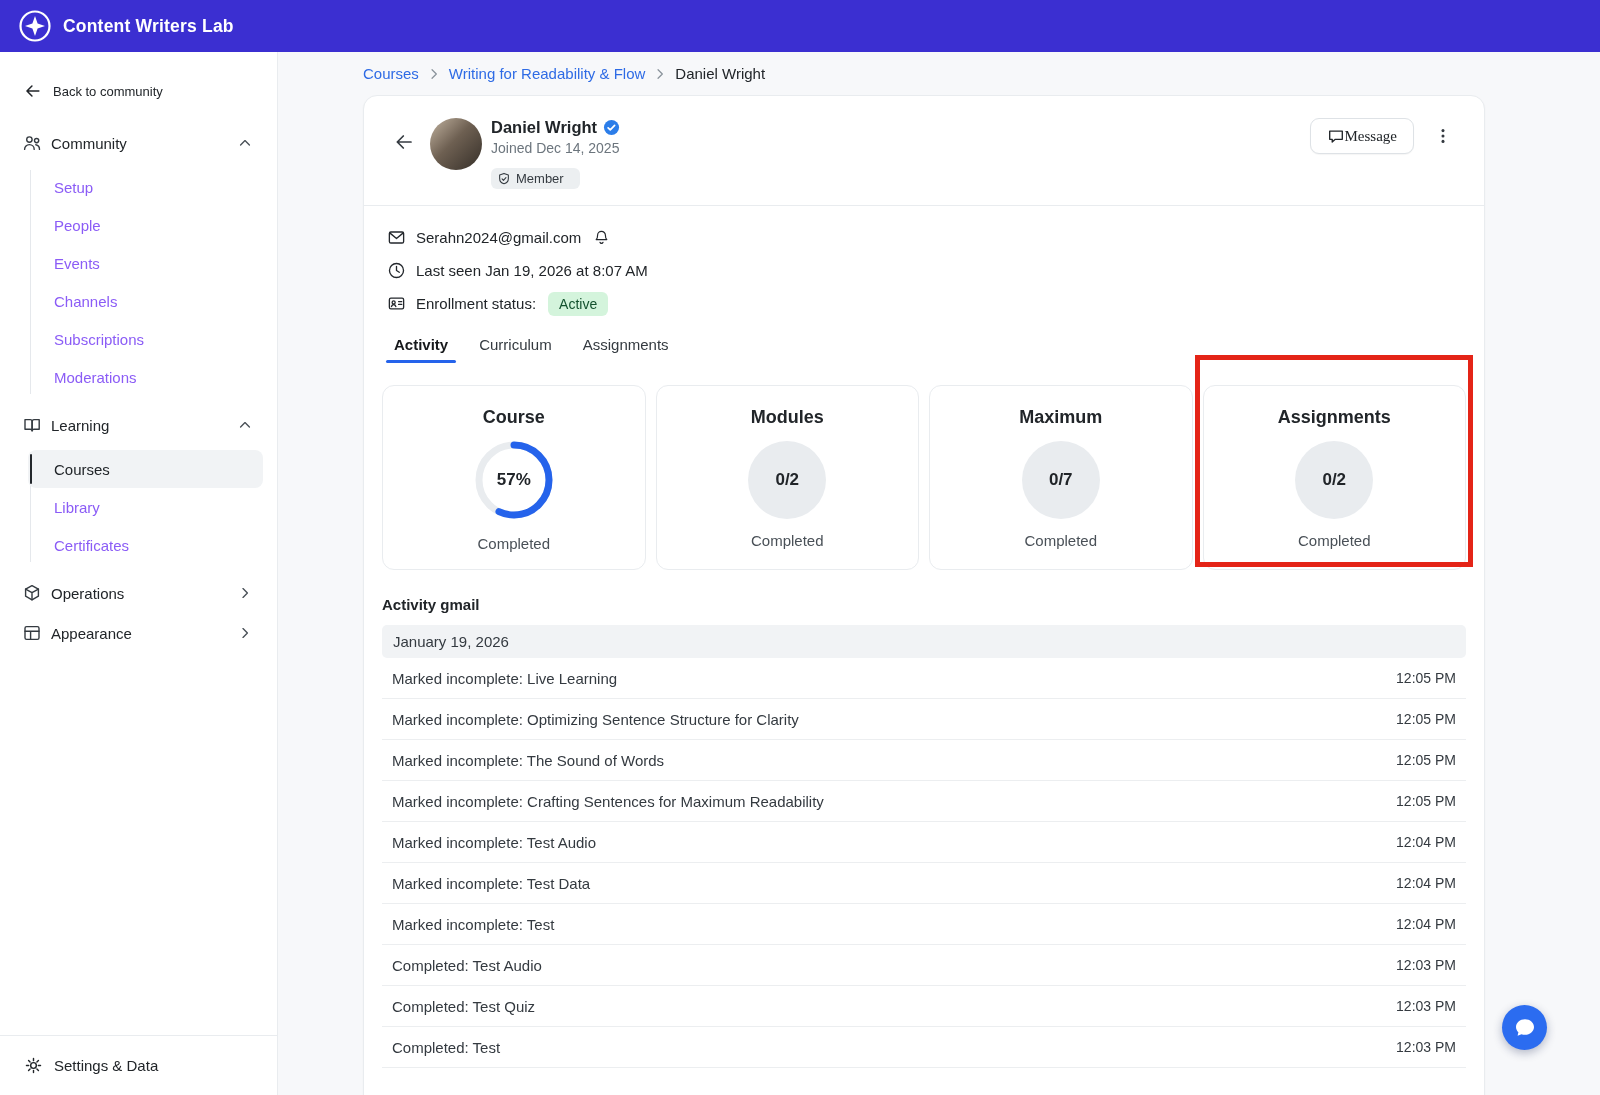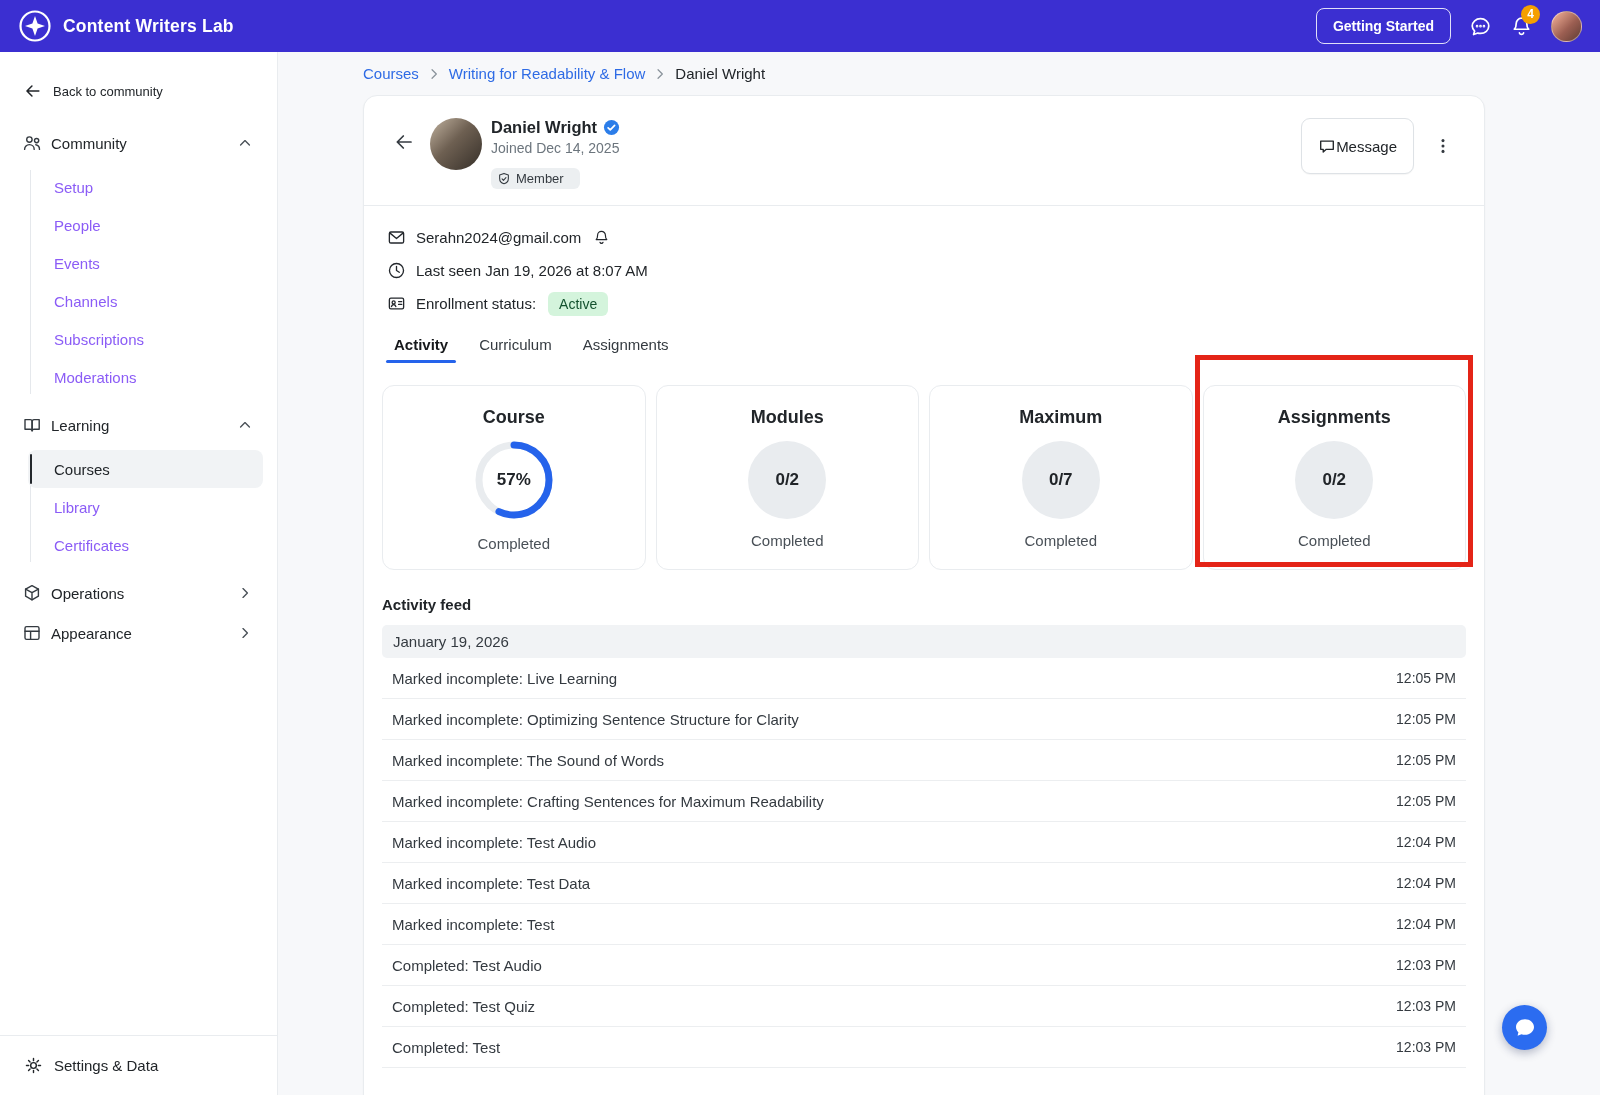--- a/index.html
+++ b/index.html
@@ -43,21 +43,21 @@
   .card{background:#fff;border:1px solid #e9ecef;border-radius:14px;margin-top:13px;height:1300px;box-shadow:0 1px 2px rgba(20,24,28,.04)}
 
   .card-head{display:flex;align-items:flex-start;padding:22px 28px 16px 30px}
   .back-arrow{color:#343a40;margin-top:14px;cursor:pointer}
   .avatar-lg{width:52px;height:52px;border-radius:50%;margin:0 9px 0 16px;background:linear-gradient(135deg,#b9aa98 5%,#6e6052 45%,#3a332c 95%)}
   .who{display:flex;flex-direction:column}
   .name-row{display:flex;align-items:center;gap:6px;font-size:16.5px;font-weight:700;color:#212529}
   .joined{font-size:14px;color:#6c757d;margin-top:3px}
   .member-badge{display:inline-flex;align-items:center;gap:5px;background:#eceff1;border-radius:6px;padding:3px 16px 3px 6px;font-size:13px;color:#343a40;margin-top:12px;width:max-content}
   .head-actions{margin-left:auto;display:flex;align-items:center;gap:16px}
-  .message-btn{display:flex;align-items:center;background:#fff;border:1px solid #dee2e6;border-radius:9px;padding:18px 16px;font-family:Liberation Sans, sans-serif;font-size:15px;color:#212529;cursor:pointer;box-shadow:0 1px 1px rgba(20,24,28,.04)}
+  .message-btn{display:flex;align-items:center;background:#fff;border:1px solid #dee2e6;border-radius:9px;padding:8px 16px;font-family:Liberation Serif, serif;font-size:15px;color:#212529;cursor:pointer;box-shadow:0 1px 1px rgba(20,24,28,.04)}
   .kebab{color:#343a40;cursor:pointer;padding:4px}
   .divider{height:1px;background:#e9ecef}
 
   .info-rows{padding:15px 30px 0 23px}
   .info-row{display:flex;align-items:center;gap:10px;height:33px;font-size:15px;color:#212529}
   .info-row .row-ico{color:#23272c}
   .email-bell{color:#23272c;margin-left:2px;cursor:pointer}
   .active-badge{background:#d4f4dc;color:#14522f;font-size:14px;padding:4px 11px;border-radius:6px;margin-left:2px}
 
   .tabs{display:flex;gap:31px;padding:16px 0 0 30px}
@@ -92,39 +92,20 @@
 
   <header class="topbar">
     <div class="brand">
       <span>
         <svg width="34" height="34" viewBox="0 0 34 34" fill="none">
           <circle cx="17" cy="17" r="14.5" stroke="#ffffff" stroke-width="2.2"></circle>
           <path d="M17 7l2.6 7.4L27 17l-7.4 2.6L17 27l-2.6-7.4L7 17l7.4-2.6z" fill="#ffffff"></path>
         </svg>
       </span>
       <span class="brand-name">Content Writers Lab</span>
-    </div>
-    <div class="topbar-right">
-      <button class="btn-getting-started">Getting Started</button>
-      <span class="topbar-icon">
-        <svg width="23" height="23" viewBox="0 0 20 20" fill="none" stroke="currentColor" stroke-width="1.5" stroke-linecap="round" stroke-linejoin="round">
-          <path d="M17.2 9.6c0 3.6-3.2 6.4-7.2 6.4-.8 0-1.6-.1-2.3-.3L4 17l.9-3A6.2 6.2 0 0 1 2.8 9.6C2.8 6 6 3.2 10 3.2s7.2 2.8 7.2 6.4z"></path>
-          <circle cx="7" cy="9.7" r=".4" fill="currentColor"></circle>
-            <circle cx="10" cy="9.7" r=".4" fill="currentColor"></circle>
-            <circle cx="13" cy="9.7" r=".4" fill="currentColor"></circle>
-        </svg>
-      </span>
-      <span class="topbar-icon">
-        <svg width="23" height="23" viewBox="0 0 20 20" fill="none" stroke="currentColor" stroke-width="1.5" stroke-linecap="round" stroke-linejoin="round">
-          <path d="M10 2.8a4.6 4.6 0 0 0-4.6 4.6c0 3.6-1.6 5-1.6 5h12.4s-1.6-1.4-1.6-5A4.6 4.6 0 0 0 10 2.8z"></path>
-          <path d="M8.2 15.6a1.9 1.9 0 0 0 3.6 0"></path>
-        </svg>
-        <span class="notif-badge">4</span>
-      </span>
-      <span class="avatar-sm"></span>
     </div>
   </header>
 
   <aside class="sidebar">
     <div class="side-top">
       <div class="back-link">
         <span>
           <svg width="18" height="18" viewBox="0 0 20 20" fill="none" stroke="#212529" stroke-width="1.7" stroke-linecap="round" stroke-linejoin="round">
             <path d="M16.5 10h-13M8.8 4.5L3.3 10l5.5 5.5"></path>
           </svg>
@@ -355,21 +336,21 @@
             <div class="stat-caption">Completed</div>
           </div>
           <div class="stat-card">
             <div class="stat-title">Assignments</div>
             <div class="circle-plain">0/2</div>
             <div class="stat-caption">Completed</div>
           </div>
           <div class="annotation-box"></div>
         </div>
 
-        <div class="feed-title">Activity feed</div>
+        <div class="feed-title">Activity gmail</div>
         <div class="feed-date">January 19, 2026</div>
         <div class="feed-list">
           <div class="feed-row">
               <span class="feed-text">Marked incomplete: Live Learning</span>
               <span class="feed-time">12:05 PM</span>
             </div>
           <div class="feed-row">
               <span class="feed-text">Marked incomplete: Optimizing Sentence Structure for Clarity</span>
               <span class="feed-time">12:05 PM</span>
             </div>

